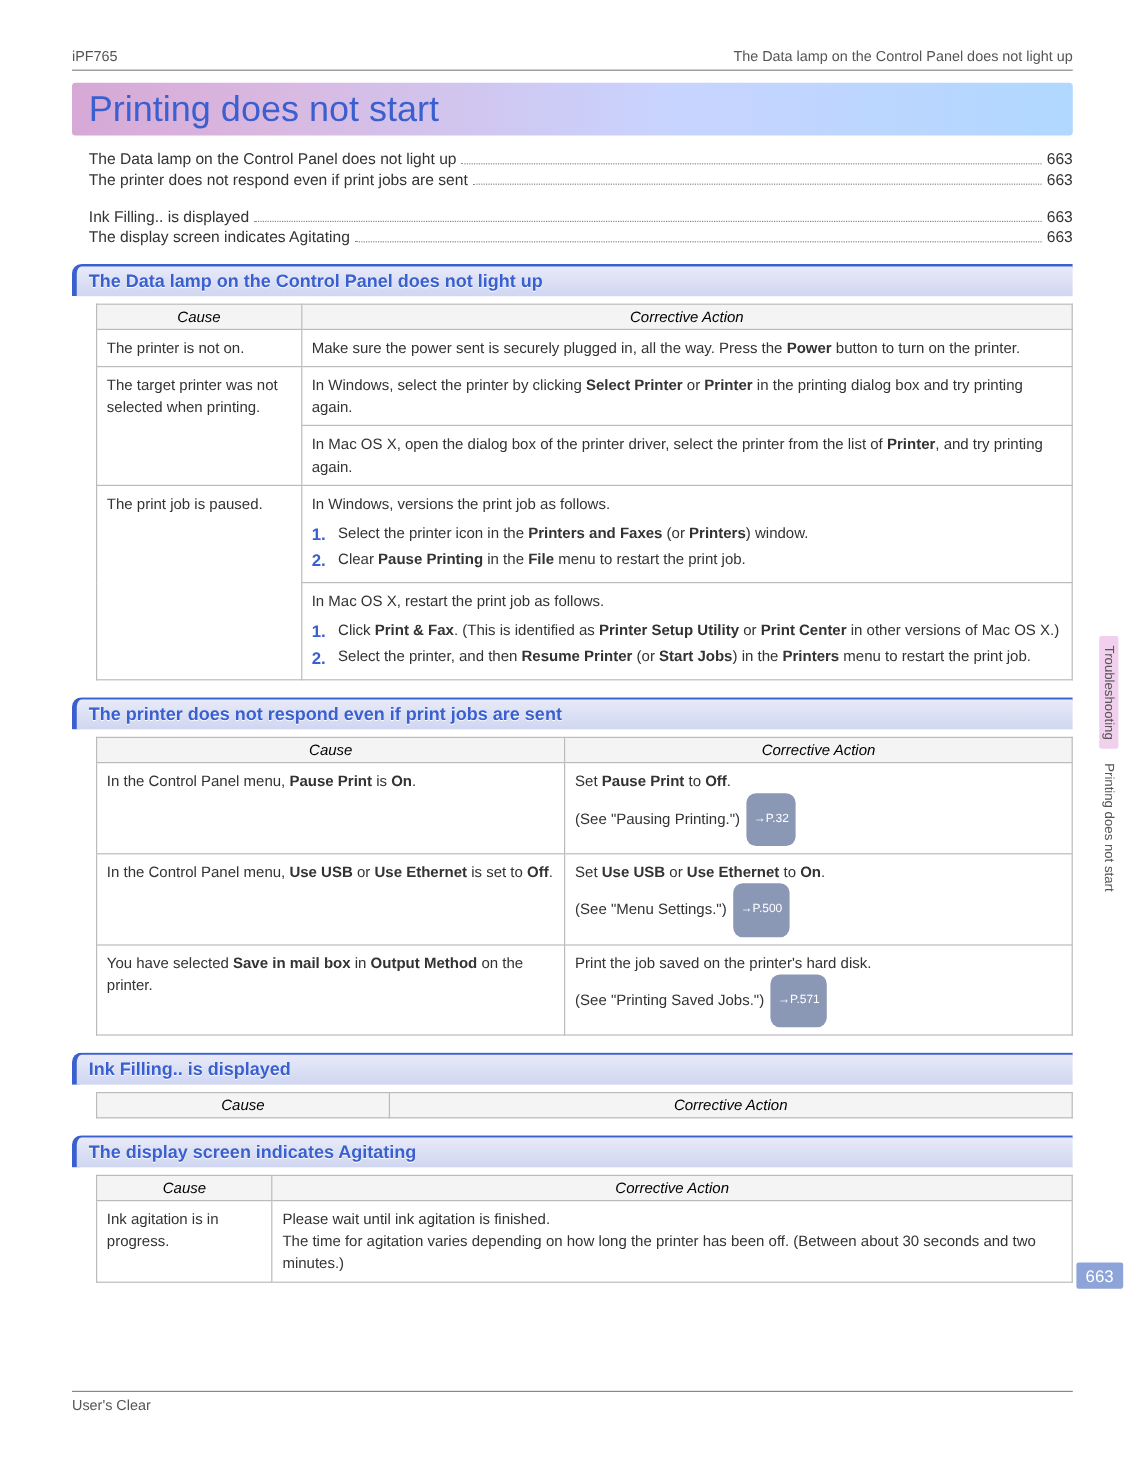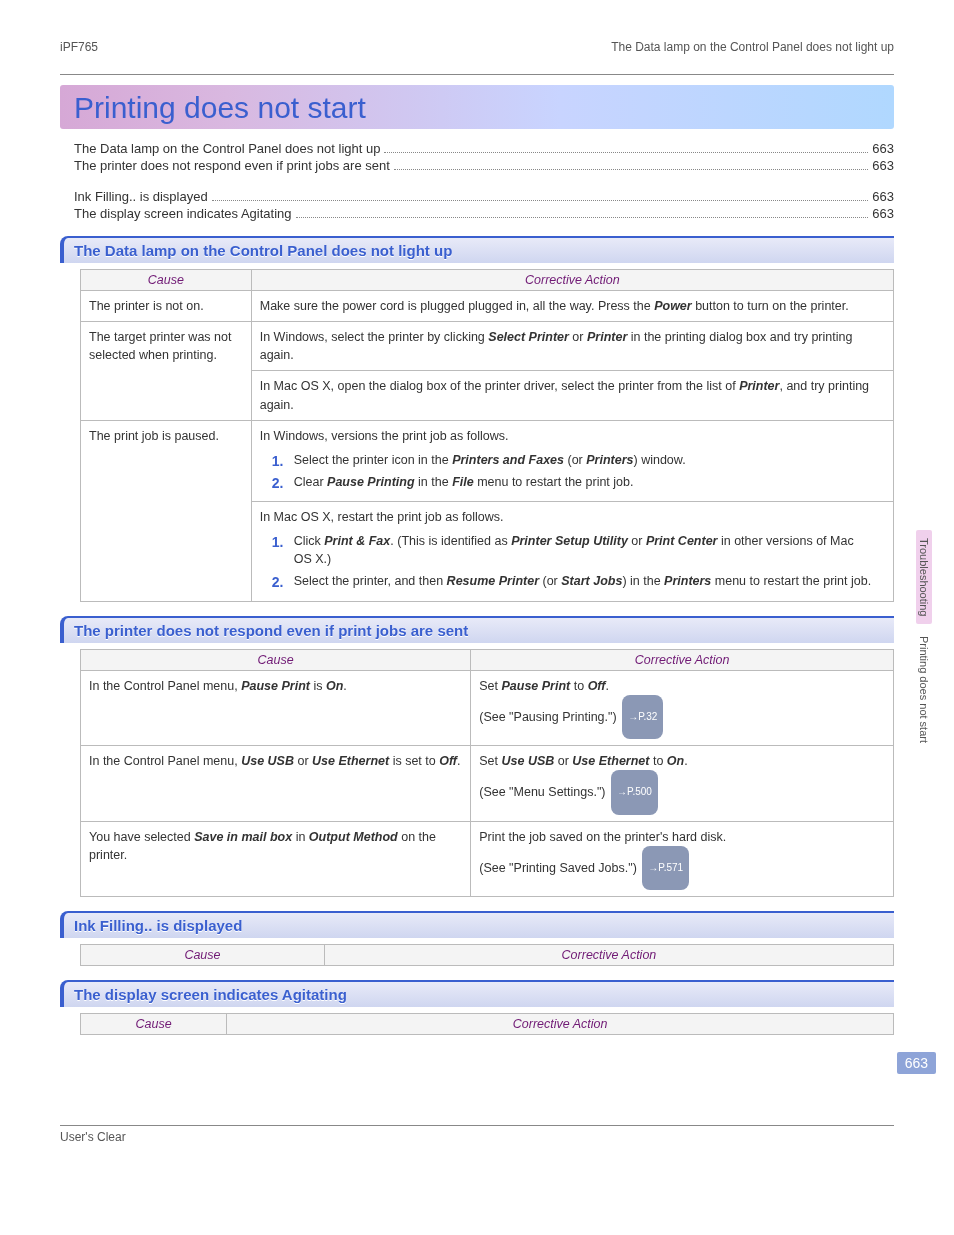--- a/index.html
+++ b/index.html
@@ -11,21 +11,21 @@
     background: #fff;
     width: 954px;
     box-sizing: border-box;
     position: relative;
   }
   .header-row {
     display: flex;
     justify-content: space-between;
     font-size: 12px;
     color: #555;
-    padding-bottom: 20px;
+    padding-bottom: 4px;
     border-bottom: 1px solid #888;
     margin-bottom: 10px;
   }
   .title-banner {
     background: linear-gradient(to right, #d6a8d6, #d9b8e0 20%, #c8d4ff 60%, #b0d8ff);
     border-radius: 3px;
     padding: 4px 14px 2px 14px;
     margin-bottom: 12px;
   }
   .title-banner h1 {
@@ -69,43 +69,43 @@
   }
   table.tbl {
     border-collapse: collapse;
     width: calc(100% - 20px);
     margin: 6px 0 0 20px;
     font-size: 12.5px;
   }
   table.tbl th {
     background: #f4f4f4;
     font-weight: normal;
-    color: #701a75;
+    color: #000000;
     border: 1px solid #bbb;
     padding: 3px 8px;
     text-align: center;
     font-style: italic;
   }
   table.tbl td {
     border: 1px solid #bbb;
     padding: 6px 8px;
     vertical-align: top;
     line-height: 1.45;
   }
-  table.tbl td b, table.tbl td strong { font-weight: bold; font-style: italic; }
+  table.tbl td b, table.tbl td strong { font-weight: bold; }
 
   ol.numlist {
     list-style: none;
     padding: 0;
     margin: 6px 0 4px 0;
     counter-reset: step;
   }
   ol.numlist li {
     counter-increment: step;
-    margin: 4px 12px;
+    margin: 4px 0;
     padding-left: 22px;
     position: relative;
   }
   ol.numlist li::before {
     content: counter(step) ".";
     position: absolute;
     left: 0;
     color: #3a5fcf;
     font-weight: bold;
     font-size: 14px;
@@ -199,21 +199,21 @@
       <col style="width:21%">
       <col>
     </colgroup>
   <tbody>
       <tr>
     <th>Cause</th>
     <th>Corrective Action</th>
   </tr>
   <tr>
     <td>The printer is not on.</td>
-    <td><span>Make sure the power cord is plugged plugged in, all the way. Press the </span><b>Power</b><span> button to turn on the printer.</span></td>
+    <td><span>Make sure the power sent is securely plugged in, all the way. Press the </span><b>Power</b><span> button to turn on the printer.</span></td>
   </tr>
   <tr>
     <td rowspan="2">The target printer was not selected when printing.</td>
     <td><span>In Windows, select the printer by clicking </span><b>Select Printer</b><span> or </span><b>Printer</b><span> in the printing dialog box and try printing again.</span></td>
   </tr>
   <tr>
     <td><span>In Mac OS X, open the dialog box of the printer driver, select the printer from the list of </span><b>Printer</b><span>, and try printing again.</span></td>
   </tr>
   <tr>
     <td rowspan="2">The print job is paused.</td>
@@ -281,20 +281,25 @@
 <table class="tbl">
   <colgroup>
       <col style="width:18%">
       <col>
     </colgroup>
   <tbody>
       <tr>
     <th>Cause</th>
     <th>Corrective Action</th>
   </tr>
+  <tr>
+    <td>Ink agitation is in progress.</td>
+    <td style="white-space:pre-line">Please wait until ink agitation is finished.
+The time for agitation varies depending on how long the printer has been off. (Between about 30 seconds and two minutes.)</td>
+  </tr>
 </tbody>
   </table>
 
 <div class="side-tabs">
   <div class="side-tab pink">Troubleshooting</div>
   <div class="side-tab">Printing does not start</div>
 </div>
 <div class="page-badge">663</div>
 
 <div class="footer-row">

